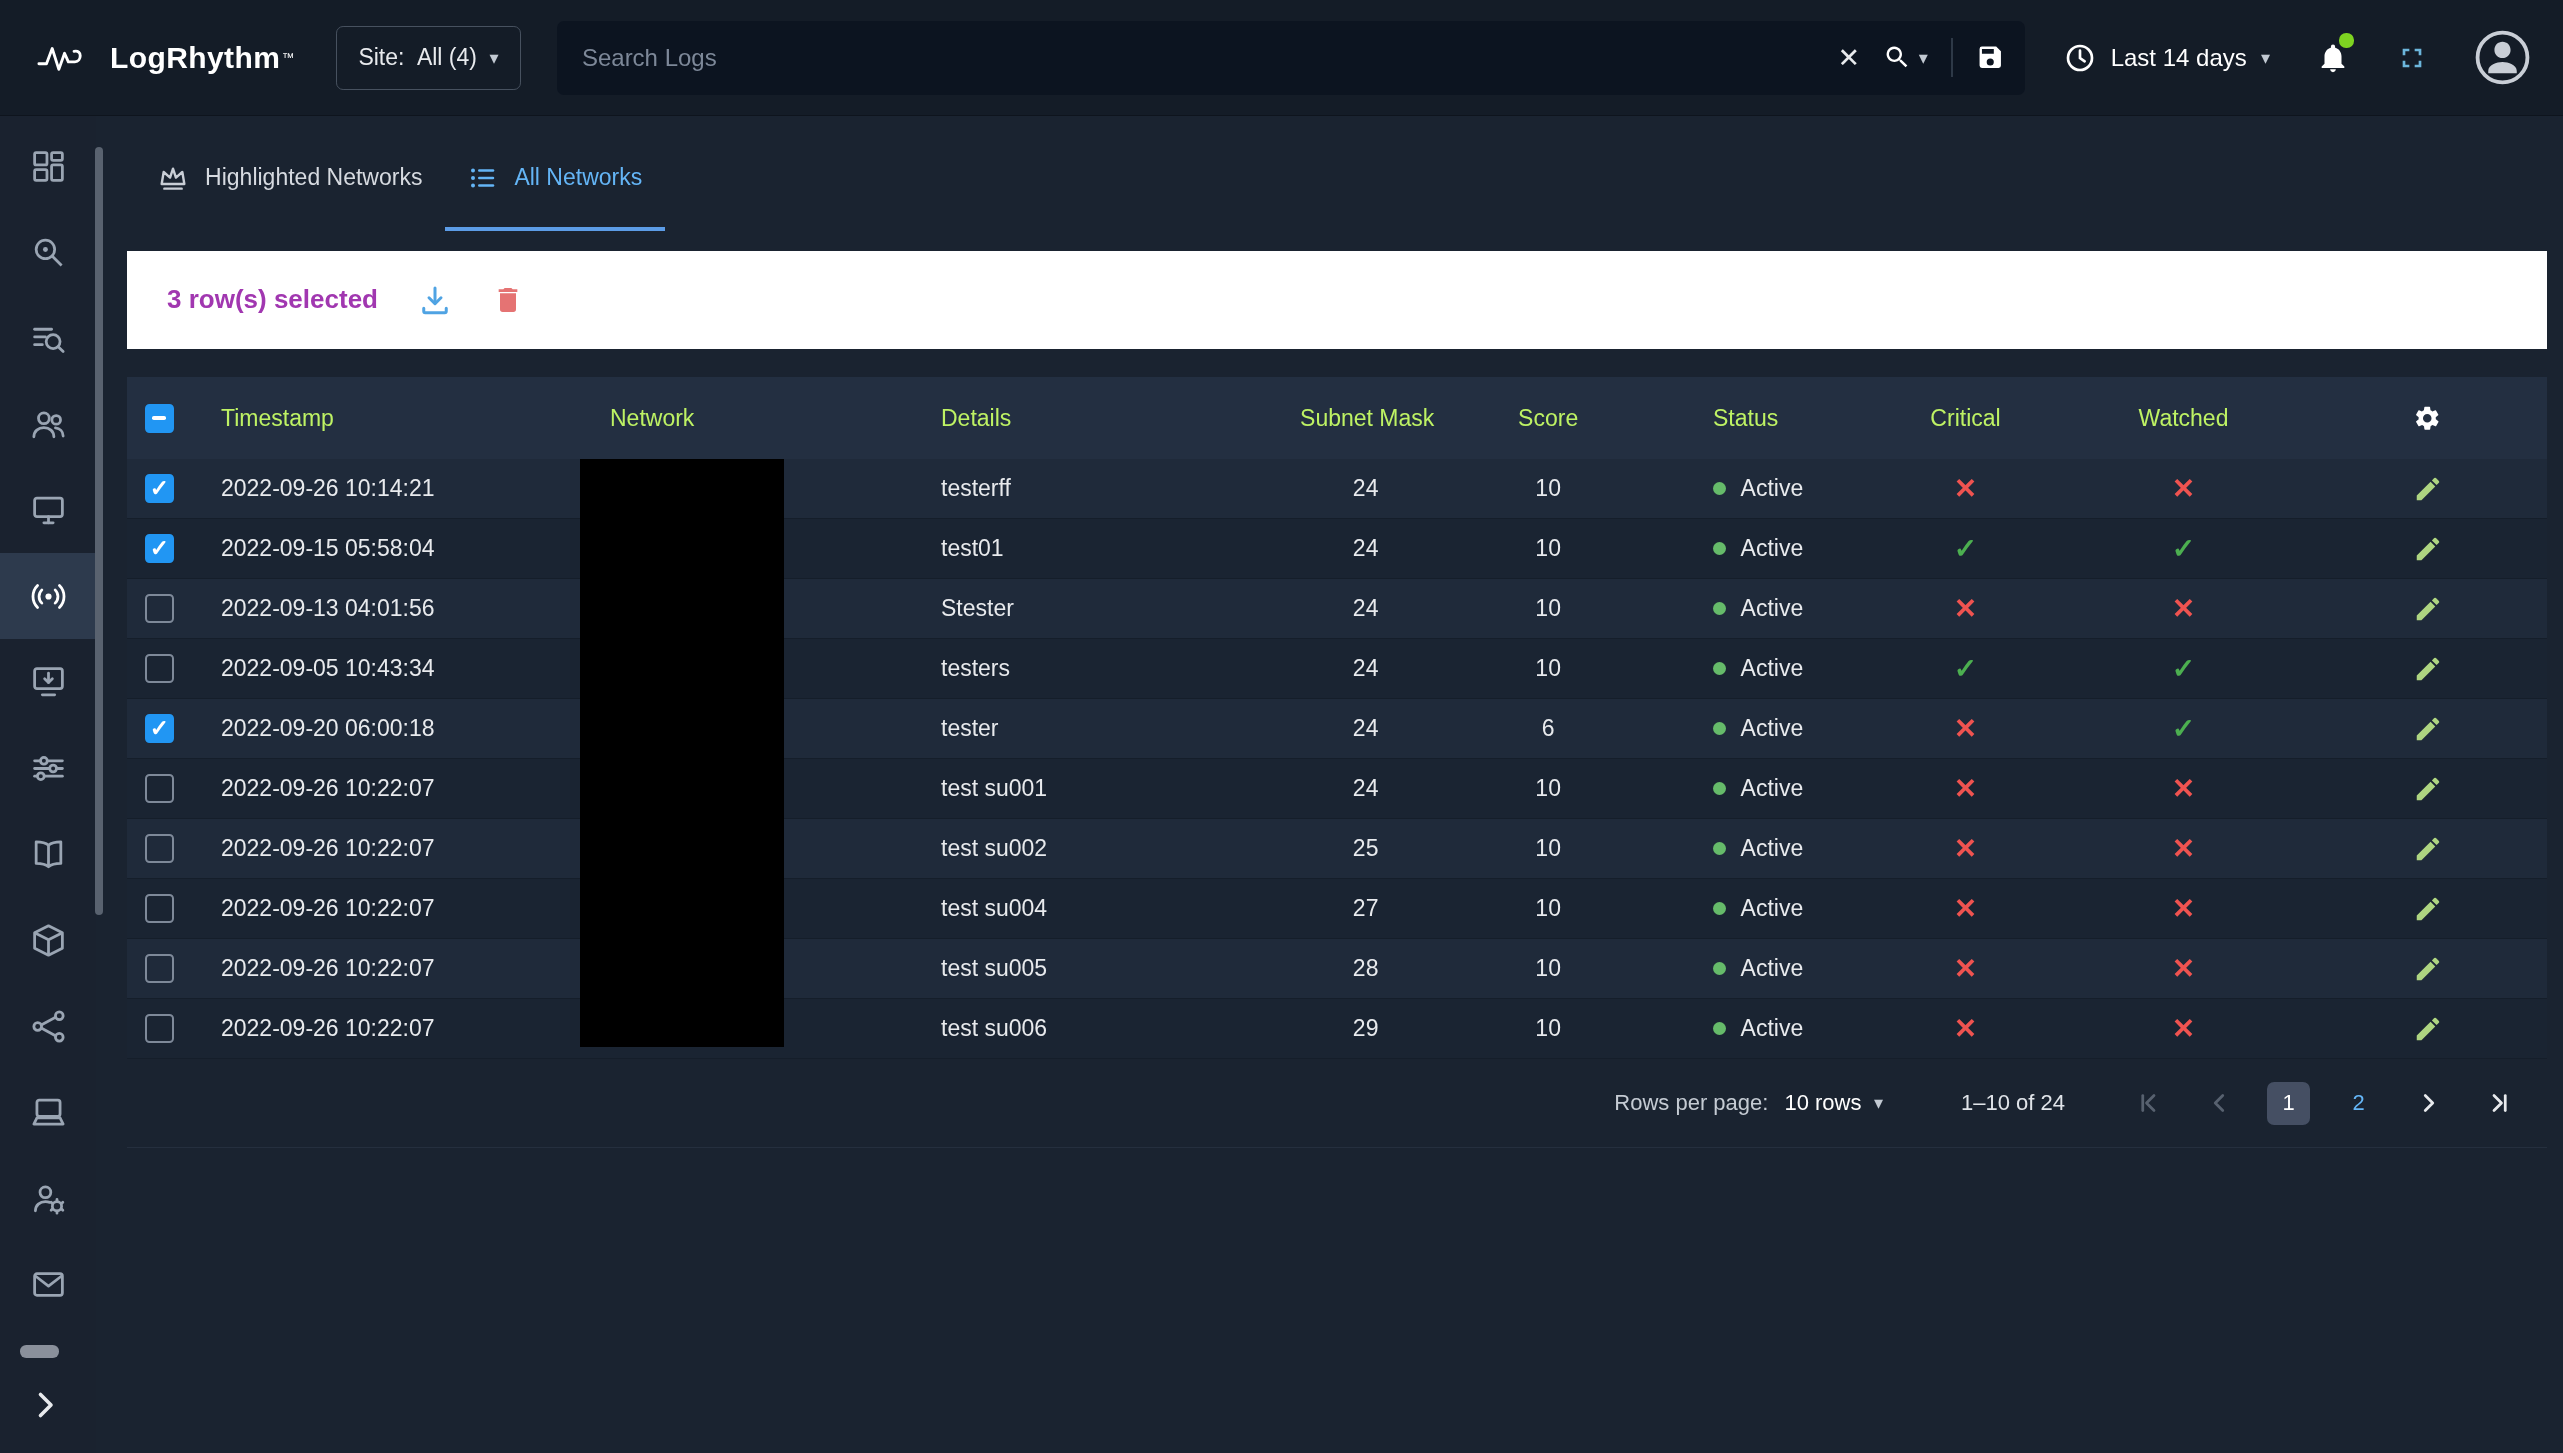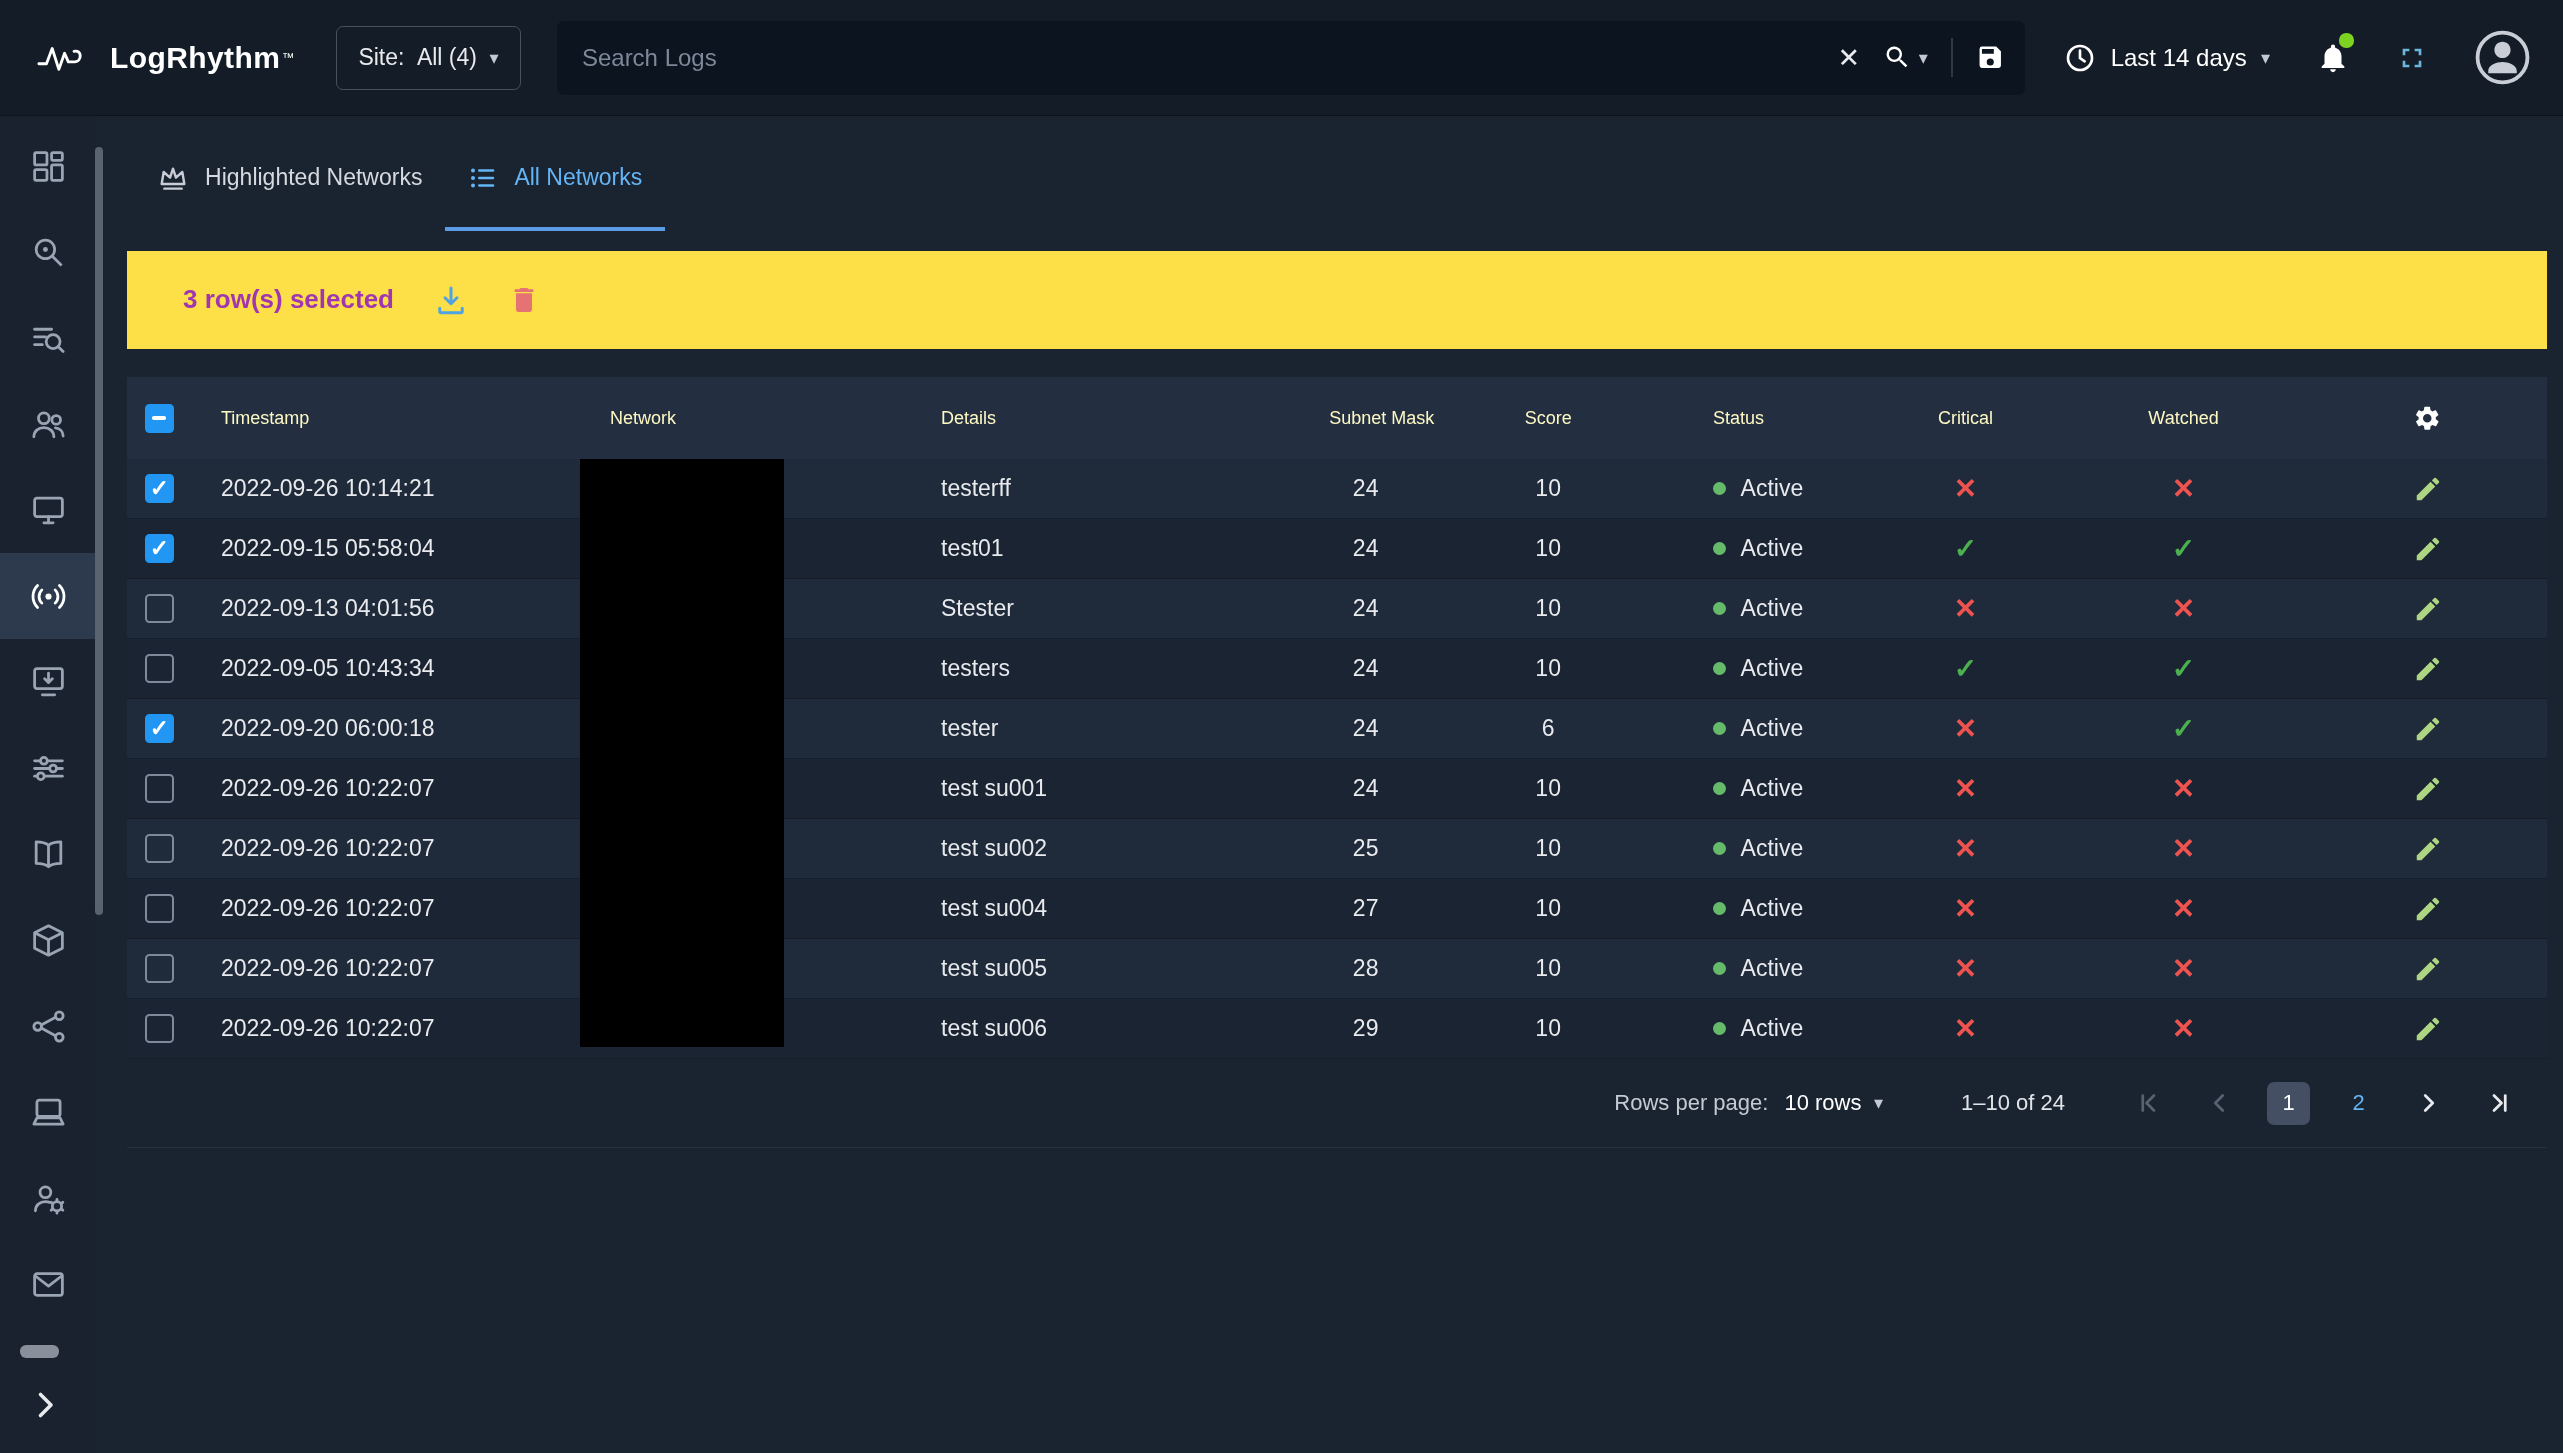--- a/index.html
+++ b/index.html
@@ -78,33 +78,33 @@
   .tabs { display:flex; padding-left:7.1px; margin-top:32px; }
   .tab {
     display:flex; align-items:center; gap:16px; padding:0 23px; height:103px;
     background:transparent; border:none; cursor:pointer;
     border-bottom:4.5px solid transparent;
     font-size:23px; color:#D6DAE0;
   }
   .tab.active { color:#64B5F6; border-bottom-color:#5C9CE6; }
 
   .banner {
-    margin-top:19.6px; height:98px; background:#fde047;
-    display:flex; align-items:center; padding-left:56px; gap:39px;
+    margin-top:19.6px; height:98px; background:#ffffff;
+    display:flex; align-items:center; padding-left:40px; gap:39px;
   }
   .banner-text { color:#A137B0; font-size:26px; font-weight:700; }
 
   
   .table { margin-top:28.5px; position:relative; }
   .grid-row {
     display:grid;
     grid-template-columns:94px 389px 331px 356px 148px 217px 210px 187px 249px 1fr;
     align-items:center;
   }
-  .thead { background:#232F41; height:82px; color:#fef9c3; font-size:18px; }
+  .thead { background:#232F41; height:82px; color:#bef264; font-size:23px; }
   .trow { height:60px; font-size:23px; color:#E8EAED; border-bottom:0.9px solid #151E2A; }
   .trow.odd { background:#1F2A3A; }
   .trow.even { background:#1A2432; }
   .cell { overflow:hidden; white-space:nowrap; }
   .c-check { display:flex; justify-content:flex-start; padding-left:18px; }
   .c-num { text-align:center; padding-right:10.7px; }
   .h-subnet { text-align:right; padding-right:10.7px; white-space:normal; line-height:1.25; }
   .c-status { display:flex; align-items:center; gap:14.2px; padding-left:51px; }
   .dot { width:13.4px; height:13.4px; border-radius:50%; background:#66BB6A; flex:0 0 auto; }
   .c-mark { text-align:center; font-size:28px; font-weight:700; }

